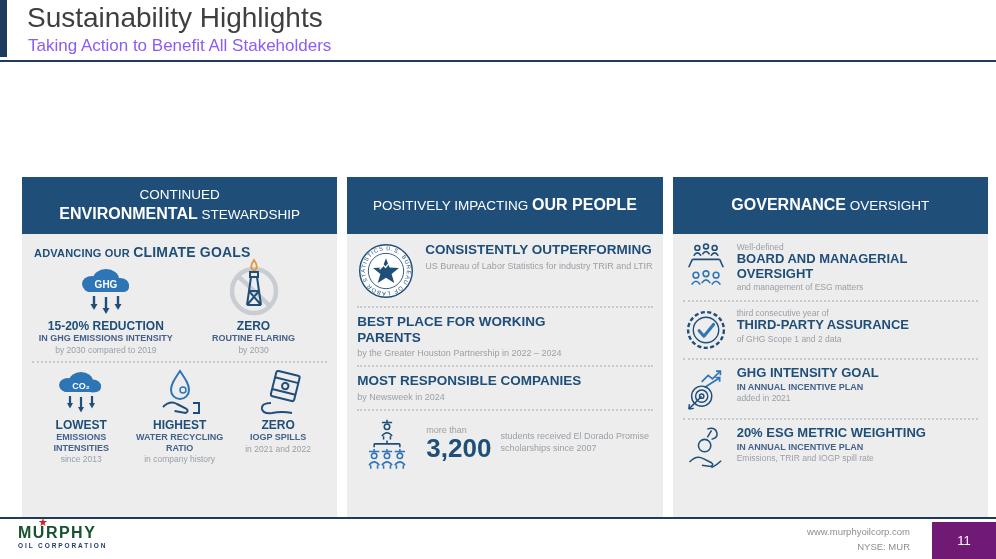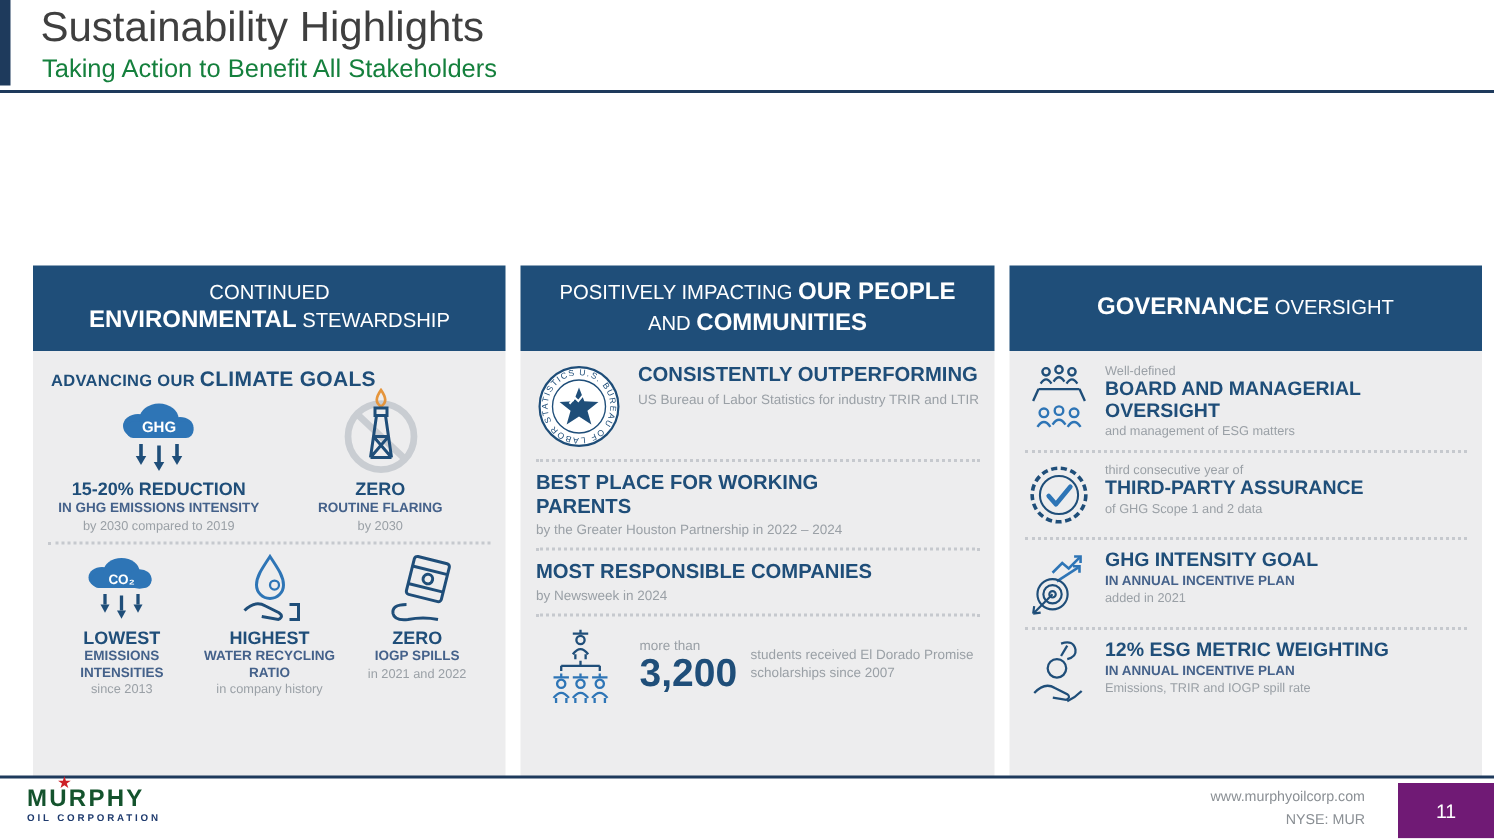--- a/index.html
+++ b/index.html
@@ -1,21 +1,21 @@
 <!DOCTYPE html>
 <html><head>
 <meta charset="utf-8">
 <style>
   html,body{margin:0;padding:0;background:#fff;}
   #slide{position:relative;width:996px;height:559px;background:#ffffff;overflow:hidden;
          font-family:"Liberation Sans",sans-serif;}
   
   .accent-bar{position:absolute;left:0;top:0;width:7px;height:57px;background:#1e3a5c;}
   .title{position:absolute;left:27px;top:2px;font-size:28px;color:#3f3f3f;}
-  .subtitle{position:absolute;left:28px;top:36px;font-size:17px;color:#15803d;}
+  .subtitle{position:absolute;left:28px;top:36px;font-size:17px;color:#8b5cf6;}
   .top-rule{position:absolute;left:0;top:60px;width:996px;height:2px;background:#1e3a5c;}
 
   
   .cols{position:absolute;left:22px;top:133px;width:966px;display:flex;gap:10px;}
   .col{flex:1;min-width:0;}
   .col-hdr{background:#1f4e79;color:#fff;text-align:center;height:57px;display:flex;
            flex-direction:column;justify-content:center;line-height:1.3;font-size:13.5px;margin-top:44px;}
   .hb{font-weight:bold;font-size:16px;}
   .col-bd{background:#ededee;height:284px;box-sizing:border-box;padding:8px 10px;overflow:hidden;}
   .divider{border-top:2px dotted #c6c9ce;margin:6px 0;}
@@ -182,21 +182,20 @@
             <div class="stat-l2">IOGP SPILLS</div>
             <div class="stat-l3">in 2021 and 2022</div>
           </div>
         </div>
       </div>
     </div>
 
     <div class="col">
       <div class="col-hdr">
         <div><span>POSITIVELY IMPACTING </span><span class="hb">OUR PEOPLE</span></div>
-        <div><span>AND </span><span class="hb">COMMUNITIES</span></div>
       </div>
       <div class="col-bd">
 
         <div class="c2-item">
           <div>
             <svg width="58" height="58" viewBox="0 0 64 64">
               <defs>
                   <path id="sealArc" d="M32 9 a23 23 0 1 1 -0.01 0"></path>
                 </defs>
               <circle cx="32" cy="32" r="29" fill="#fff" stroke="#1f4e79" stroke-width="1.6"></circle>
@@ -367,21 +366,21 @@
                 <path d="M34 4 q12 -4 14 6 q1 7 -8 9"></path>
                 <path d="M40 6 l-6 10"></path>
                 <circle cx="30" cy="28" r="9"></circle>
                 <path d="M8 52 q10 -11 20 -5 l12 6 q4 3 -1 5.5 l-13 -2"></path>
                 <path d="M40 60 q8 -4 14 -10"></path>
               </g>
             </svg>
           </div>
           <div>
 
-            <div class="c3-title">12% ESG METRIC WEIGHTING</div>
+            <div class="c3-title">20% ESG METRIC WEIGHTING</div>
             <div class="c3-l2">IN ANNUAL INCENTIVE PLAN</div>
             <div class="c3-post">Emissions, TRIR and IOGP spill rate</div>
           </div>
         </div>
 
       </div>
     </div>
   </div>
 
   <div class="footer-rule"></div>

